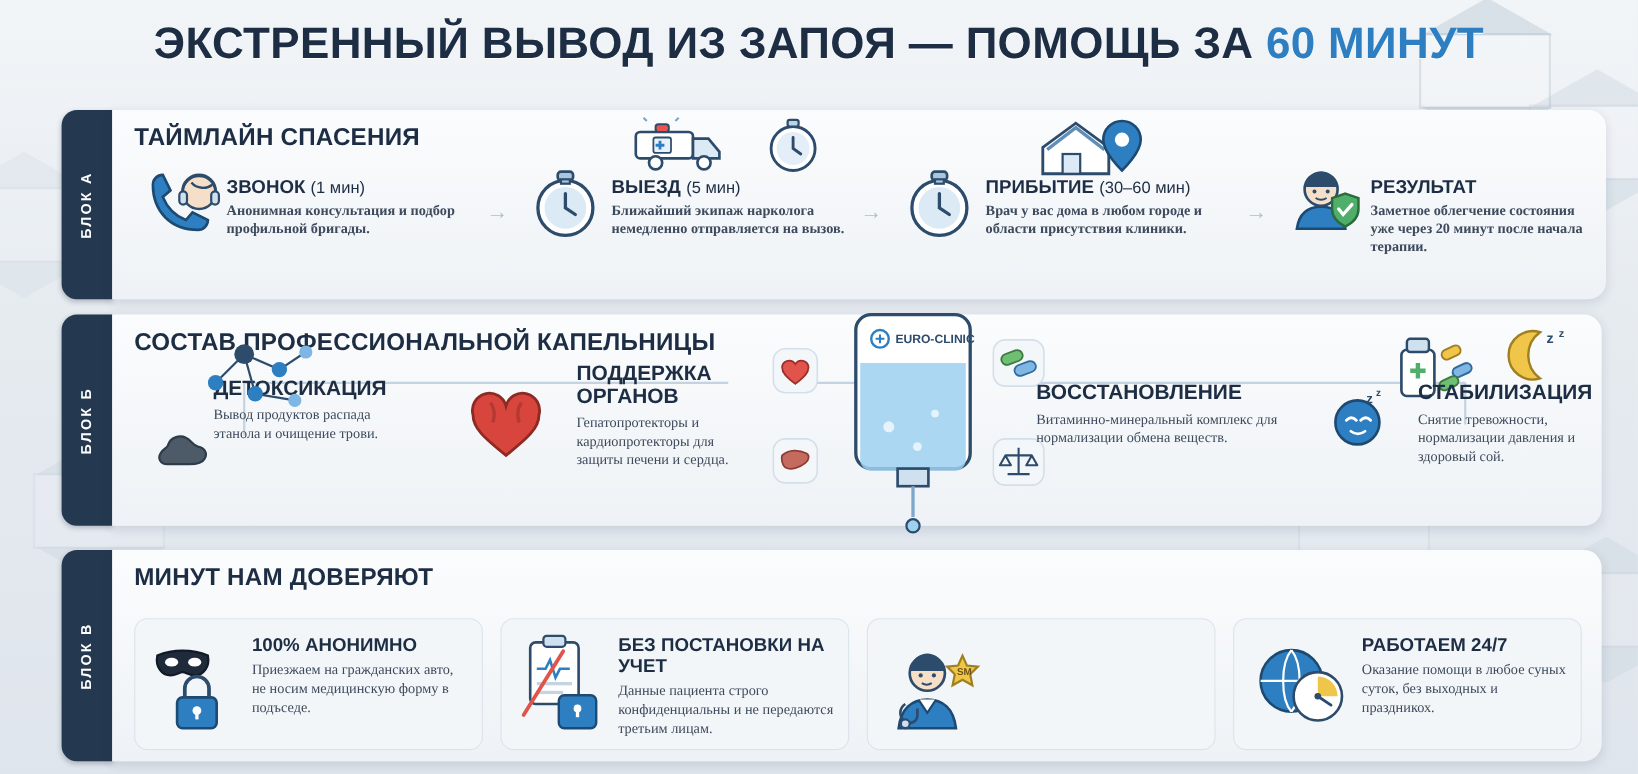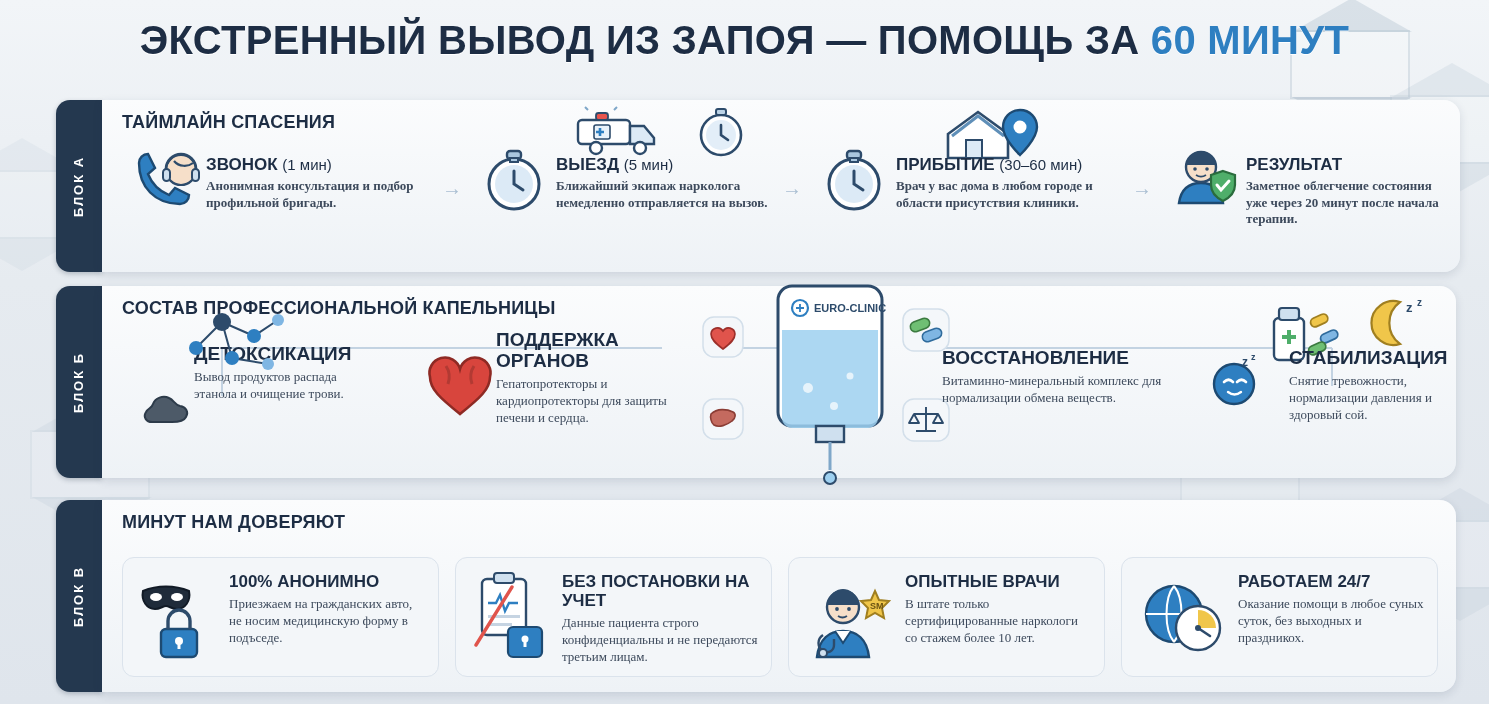--- a/index.html
+++ b/index.html
@@ -71,21 +71,21 @@
   }
   .panel {
     flex:1;
     background:linear-gradient(180deg,#fbfcfd 0%,#eef2f6 100%);
     border-radius:0 16px 16px 0;
     box-shadow:0 3px 10px rgba(30,50,75,.13);
     position:relative;
     padding:12px 18px 10px 20px;
   }
   .panel-title {
-    font-size:18px; font-weight:bold; color:#1d2d44;
+    font-size:22px; font-weight:bold; color:#1d2d44;
     letter-spacing:.2px;
     margin:0 0 4px 0;
   }
 
   
   #block-a { left:56px; top:100px; width:1400px; height:172px; }
   .tl-row {
     display:flex; align-items:flex-start;
     margin-top:8px;
   }
@@ -357,21 +357,21 @@
       </div>
     </div>
 
     <div class="b-item" style="left:330px; top:44px; width:260px;">
       <div style="position:absolute; left:-12px; top:14px;">
         <svg width="80" height="80" viewBox="0 0 80 80">
           <path d="M40 70C20 54 10 45 10 33a14 14 0 0130-8 14 14 0 0130 8c0 12-10 21-30 37z" fill="#d8453d" stroke="#8e2a24" stroke-width="2.6"></path>
           <path d="M26 22c4 6 4 12 2 18M54 22c-4 6-4 12-2 18" stroke="#b23a33" stroke-width="3" fill="none"></path>
         </svg>
       </div>
-      <div style="margin-left:64px;">
+      <div style="margin-left:92px;">
         <div class="b-head">ПОДДЕРЖКА ОРГАНОВ</div>
         <div class="b-body">Гепатопротекторы и кардиопротекторы для защиты печени и сердца.</div>
       </div>
     </div>
 
     <div class="b-item" style="left:840px; top:62px; width:270px;">
       <div class="b-head">ВОССТАНОВЛЕНИЕ</div>
       <div class="b-body">Витаминно-минеральный комплекс для нормализации обмена веществ.</div>
     </div>
 
@@ -449,24 +449,20 @@
             <path d="M26 36c2-12 10-16 16-16s14 4 16 16z" fill="#2d4b6b"></path>
             <circle cx="36" cy="40" r="1.9" fill="#2d4b6b"></circle>
             <circle cx="48" cy="40" r="1.9" fill="#2d4b6b"></circle>
             <path d="M37 47c3 2 6 2 9 0" fill="none" stroke="#2d4b6b" stroke-width="1.8"></path>
             <path d="M22 66c-6 4-6 12 0 16 5 3 11 0 11-6v-6" fill="none" stroke="#2d4b6b" stroke-width="2.4"></path>
             <circle cx="22" cy="84" r="4" fill="#cfe0ef" stroke="#2d4b6b" stroke-width="2"></circle>
             <path d="M74 22l4 9 10 1-7 7 2 10-9-5-9 5 2-10-7-7 10-1z" fill="#f0c64a" stroke="#a07f20" stroke-width="2"></path>
             <text x="69" y="40" font-family="Liberation Sans, sans-serif" font-size="9" font-weight="bold" fill="#6b5313">SM</text>
           </svg>
         </div>
-        <div class="card-txt">
-          <div class="card-head">ОПЫТНЫЕ ВРАЧИ</div>
-          <div class="card-body">В штате только сертифицированные наркологи со стажем более 10 лет.</div>
-        </div>
       </div>
 
       <div class="card">
         <div class="card-ico">
           <svg width="96" height="90" viewBox="0 0 96 90">
             <circle cx="40" cy="42" r="28" fill="#2e7fc1" stroke="#1d4a72" stroke-width="2.4"></circle>
             <path d="M12 42h56M40 14c10 12 10 44 0 56M40 14c-10 12-10 44 0 56" fill="none" stroke="#ffffff" stroke-width="2"></path>
             <circle cx="64" cy="56" r="22" fill="#ffffff" stroke="#2d4b6b" stroke-width="2.4"></circle>
             <path d="M64 56V38a18 18 0 0118 18z" fill="#f0c64a"></path>
             <path d="M64 56l12 8" stroke="#2d4b6b" stroke-width="2.6" stroke-linecap="round"></path>

